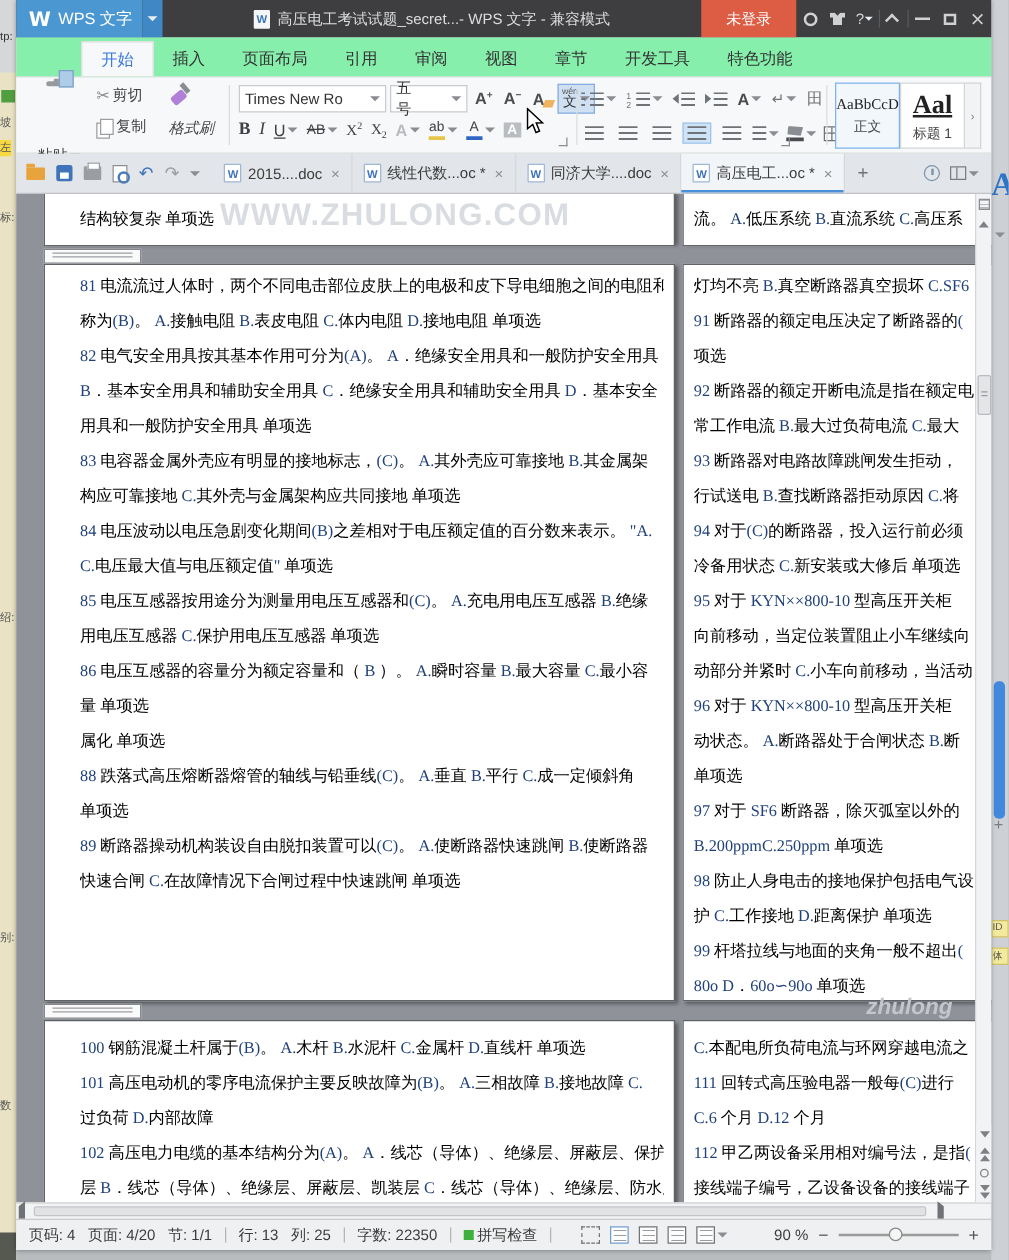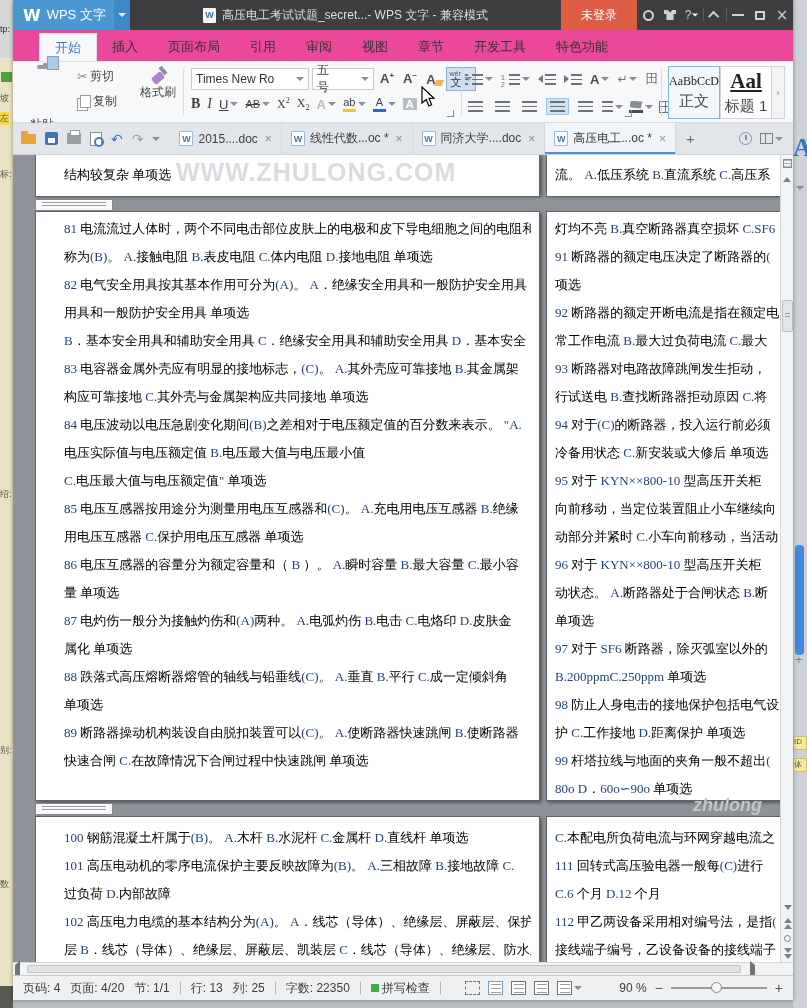--- a/index.html
+++ b/index.html
@@ -38,37 +38,37 @@
   .tb-ic { width:22px; height:30px; display:flex; align-items:center; justify-content:center; }
   .circ { width:11px; height:11px; border:2px solid #cfd1d3; border-radius:50%; }
   .shirt { width:12px; height:10px; background:#cfd1d3; clip-path:polygon(0 0,30% 0,50% 25%,70% 0,100% 0,100% 40%,80% 40%,80% 100%,20% 100%,20% 40%,0 40%); }
   .chev-up { width:8px; height:8px; border-left:2px solid #cfd1d3; border-top:2px solid #cfd1d3; transform:rotate(45deg) translateY(2px); }
   .tb-sep { width:1px; height:14px; background:#5a5a5c; }
   .win-min { width:12px; height:2px; background:#cfd1d3; }
   .win-max { width:10px; height:9px; border:2px solid #cfd1d3; }
   .win-close { font-size:15px; color:#cfd1d3; font-family:"DejaVu Sans",sans-serif; }
 
   
-  .ribbontabs { position:absolute; top:30px; left:0; right:0; height:32px; background:#ec4899; display:flex; align-items:flex-end; padding-left:26px; border-bottom:1px solid #e0e1e2;text-align:right; }
+  .ribbontabs { position:absolute; top:30px; left:0; right:0; height:32px; background:#86efac; display:flex; align-items:flex-end; padding-left:52px; border-bottom:1px solid #e0e1e2;text-align:right; }
   .rtab { padding:0 15px; height:28px; line-height:28px; font-size:13px; color:#333; }
   .rtab.active { background:#f7f8f9; color:#3a7ad9; border:1px solid #dcdddf; border-bottom:none; }
 
   
   .toolbar { position:absolute; top:62px; left:0; right:0; height:61px; background:#f7f8f9; border-bottom:1px solid #dadbdc; }
   .vsep { position:absolute; top:6px; bottom:6px; width:1px; background:#dcddde; }
   .tb-label { font-size:12px; color:#444; }
   .tb-btn { display:flex; align-items:center; gap:2px; }
   .paste-group { position:absolute; left:8px; top:3px; width:52px; height:54px; display:flex; flex-direction:column; align-items:center; justify-content:space-between;gap:47px; }
   .i-clipboard { width:20px; height:24px; border:2px solid #97999c; border-radius:2px; position:relative; background:#fff; }
   .i-clipboard::before { content:""; position:absolute; left:4px; top:-4px; width:8px; height:4px; background:#97999c; border-radius:1px; }
   .i-clipboard::after { content:""; position:absolute; right:-4px; bottom:-3px; width:10px; height:12px; background:#aecbe8; border:1px solid #7d9fc4; }
   .cutcopy { position:absolute; left:64px; top:6px; display:flex; flex-direction:column; gap:8px; }
   .i-scissors { color:#8a8d91; font-size:13px; }
   .i-copy { width:11px; height:13px; border:1px solid #9a9da1; background:#fff; box-shadow:-3px 3px 0 -1px #fff,-3px 3px 0 0 #9a9da1; margin-left:3px; }
-  .fmt-group { position:absolute; left:122px; top:4px; width:46px; display:flex; flex-direction:column; align-items:center; gap:0; }
+  .fmt-group { position:absolute; left:122px; top:4px; width:46px; display:flex; flex-direction:column; gap:10px;font-style:italic; }
   .i-brush { width:16px; height:18px; position:relative; }
   .i-brush::before { content:""; position:absolute; left:2px; top:8px; width:12px; height:8px; background:#b07fd8; border-radius:2px; transform:rotate(-40deg); }
   .i-brush::after { content:""; position:absolute; right:1px; top:0; width:4px; height:9px; background:#8a8d91; transform:rotate(-40deg); }
 
   .font-row { position:absolute; left:178px; top:5px; display:flex; gap:3px; align-items:center; }
   .combo { background:#fff; border:1px solid #c8cacd; height:22px; display:flex; align-items:center; padding:0 4px; justify-content:space-between; font-size:12px; color:#333; }
   .combo.name { width:118px; }
   .combo.size { width:62px;gap:21px; }
   .fontsize-btn { font-size:13px; font-weight:bold; color:#4a4c4f; padding:0 3px; }
   .fontsize-btn sup { font-size:8px; }
@@ -108,21 +108,21 @@
   .under3 .b { width:14px; height:3px; background:#4a4c4f; }
   .i-bordergrid { width:12px; height:12px; border:1px solid #6f7276; background:
      linear-gradient(#6f7276,#6f7276) 50% 0/1px 100% no-repeat,
      linear-gradient(#6f7276,#6f7276) 0 50%/100% 1px no-repeat; }
 
   .styles-gallery { position:absolute; left:655px; top:4px; display:flex; height:53px; }
   .style-card { width:52px; background:#fff; border:1px solid #d3d5d8; display:flex; flex-direction:column; align-items:center; justify-content:center; overflow:hidden; }
   .style-card.sel { border:1px solid #7eb4ea; background:#f2f7fc; }
   .style-card .sample { font-family:"Liberation Serif",serif; font-size:12px; color:#222; white-space:nowrap; }
   .style-card .sample.big { font-size:21px; font-weight:bold;text-decoration:underline; }
-  .style-card .sname { font-size:15px; color:#444; margin-top:3px; white-space:nowrap; }
+  .style-card .sname { font-size:11px; color:#444; margin-top:3px; white-space:nowrap; }
   .gal-more { width:13px; display:flex; align-items:center; justify-content:center; border:1px solid #d3d5d8; border-left:none; background:#f2f3f4; color:#7a7d81; font-size:9px; }
   .dlg-launch { position:absolute; width:7px; height:7px; border-right:1px solid #8a8d91; border-bottom:1px solid #8a8d91; }
 
   
   .doctabs { position:absolute; top:123px; left:0; right:0; height:32px; background:#e2e5e9; border-bottom:1px solid #cfd2d6; display:flex; align-items:stretch; }
   .qa-icons { display:flex; align-items:center; gap:9px; padding:0 10px 0 8px; }
   .i-folder { width:15px; height:10px; background:#e8a33d; border-radius:1px; position:relative; }
   .i-folder::before { content:""; position:absolute; top:-3px; left:0; width:7px; height:3px; background:#e8a33d; border-radius:1px 1px 0 0; }
   .i-save { width:13px; height:13px; background:#3f74b8; border-radius:2px; position:relative; }
   .i-save::before { content:""; position:absolute; left:3px; top:6px; width:7px; height:5px; background:#fff; }
@@ -486,32 +486,30 @@
       <div class="page-text first">
           <div class="doc-line">结构较复杂 单项选</div>
         </div>
     </div>
     <div class="gap-widget" style="top:44px;"></div>
     <div class="page" style="left:22px; top:56px; width:505px; height:590px;">
       <div class="page-text">
           <div class="doc-line"><span class="latin">81</span> 电流流过人体时，两个不同电击部位皮肤上的电极和皮下导电细胞之间的电阻和</div>
           <div class="doc-line">称为<span class="latin">(B)</span>。 <span class="latin">A.</span>接触电阻 <span class="latin">B.</span>表皮电阻 <span class="latin">C.</span>体内电阻 <span class="latin">D.</span>接地电阻 单项选</div>
           <div class="doc-line"><span class="latin">82</span> 电气安全用具按其基本作用可分为<span class="latin">(A)</span>。 <span class="latin">A</span>．绝缘安全用具和一般防护安全用具</div>
+          <div class="doc-line"><span class="latin">B</span>．基本安全用具和辅助安全用具 <span class="latin">C</span>．绝缘安全用具和辅助安全用具 <span class="latin">D</span>．基本安全</div>
           <div class="doc-line">用具和一般防护安全用具 单项选</div>
-          <div class="doc-line"><span class="latin">B</span>．基本安全用具和辅助安全用具 <span class="latin">C</span>．绝缘安全用具和辅助安全用具 <span class="latin">D</span>．基本安全</div>
           <div class="doc-line"><span class="latin">83</span> 电容器金属外壳应有明显的接地标志，<span class="latin">(C)</span>。 <span class="latin">A.</span>其外壳应可靠接地 <span class="latin">B.</span>其金属架</div>
           <div class="doc-line">构应可靠接地 <span class="latin">C.</span>其外壳与金属架构应共同接地 单项选</div>
           <div class="doc-line"><span class="latin">84</span> 电压波动以电压急剧变化期间<span class="latin">(B)</span>之差相对于电压额定值的百分数来表示。 <span class="latin">"A.</span></div>
-          <div class="doc-line">电压实际值与电压额定值 <span class="latin">B.</span>电压最大值与电压最小值</div>
           <div class="doc-line"><span class="latin">C.</span>电压最大值与电压额定值<span class="latin">"</span> 单项选</div>
           <div class="doc-line"><span class="latin">85</span> 电压互感器按用途分为测量用电压互感器和<span class="latin">(C)</span>。 <span class="latin">A.</span>充电用电压互感器 <span class="latin">B.</span>绝缘</div>
           <div class="doc-line">用电压互感器 <span class="latin">C.</span>保护用电压互感器 单项选</div>
           <div class="doc-line"><span class="latin">86</span> 电压互感器的容量分为额定容量和（ <span class="latin">B</span> ）。 <span class="latin">A.</span>瞬时容量 <span class="latin">B.</span>最大容量 <span class="latin">C.</span>最小容</div>
           <div class="doc-line">量 单项选</div>
-          <div class="doc-line"><span class="latin">87</span> 电灼伤一般分为接触灼伤和<span class="latin">(A)</span>两种。 <span class="latin">A.</span>电弧灼伤 <span class="latin">B.</span>电击 <span class="latin">C.</span>电烙印 <span class="latin">D.</span>皮肤金</div>
           <div class="doc-line">属化 单项选</div>
           <div class="doc-line"><span class="latin">88</span> 跌落式高压熔断器熔管的轴线与铅垂线<span class="latin">(C)</span>。 <span class="latin">A.</span>垂直 <span class="latin">B.</span>平行 <span class="latin">C.</span>成一定倾斜角</div>
           <div class="doc-line">单项选</div>
           <div class="doc-line"><span class="latin">89</span> 断路器操动机构装设自由脱扣装置可以<span class="latin">(C)</span>。 <span class="latin">A.</span>使断路器快速跳闸 <span class="latin">B.</span>使断路器</div>
           <div class="doc-line">快速合闸 <span class="latin">C.</span>在故障情况下合闸过程中快速跳闸 单项选</div>
         </div>
     </div>
     <div class="gap-widget" style="top:648px;"></div>
     <div class="page" style="left:22px; top:661px; width:505px; height:150px;">
       <div class="page-text next">

